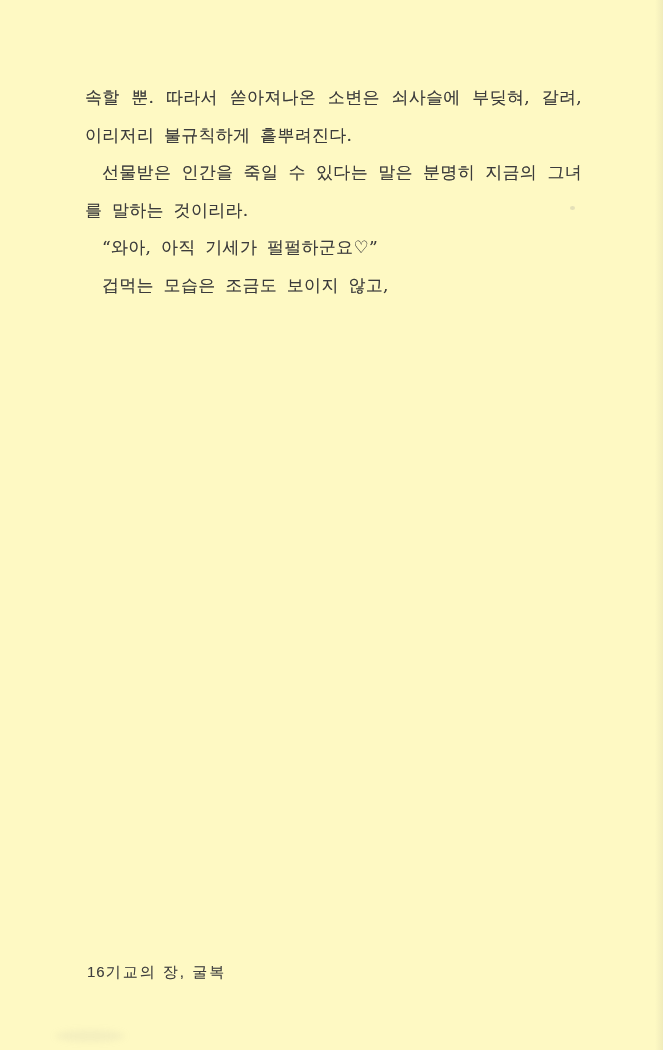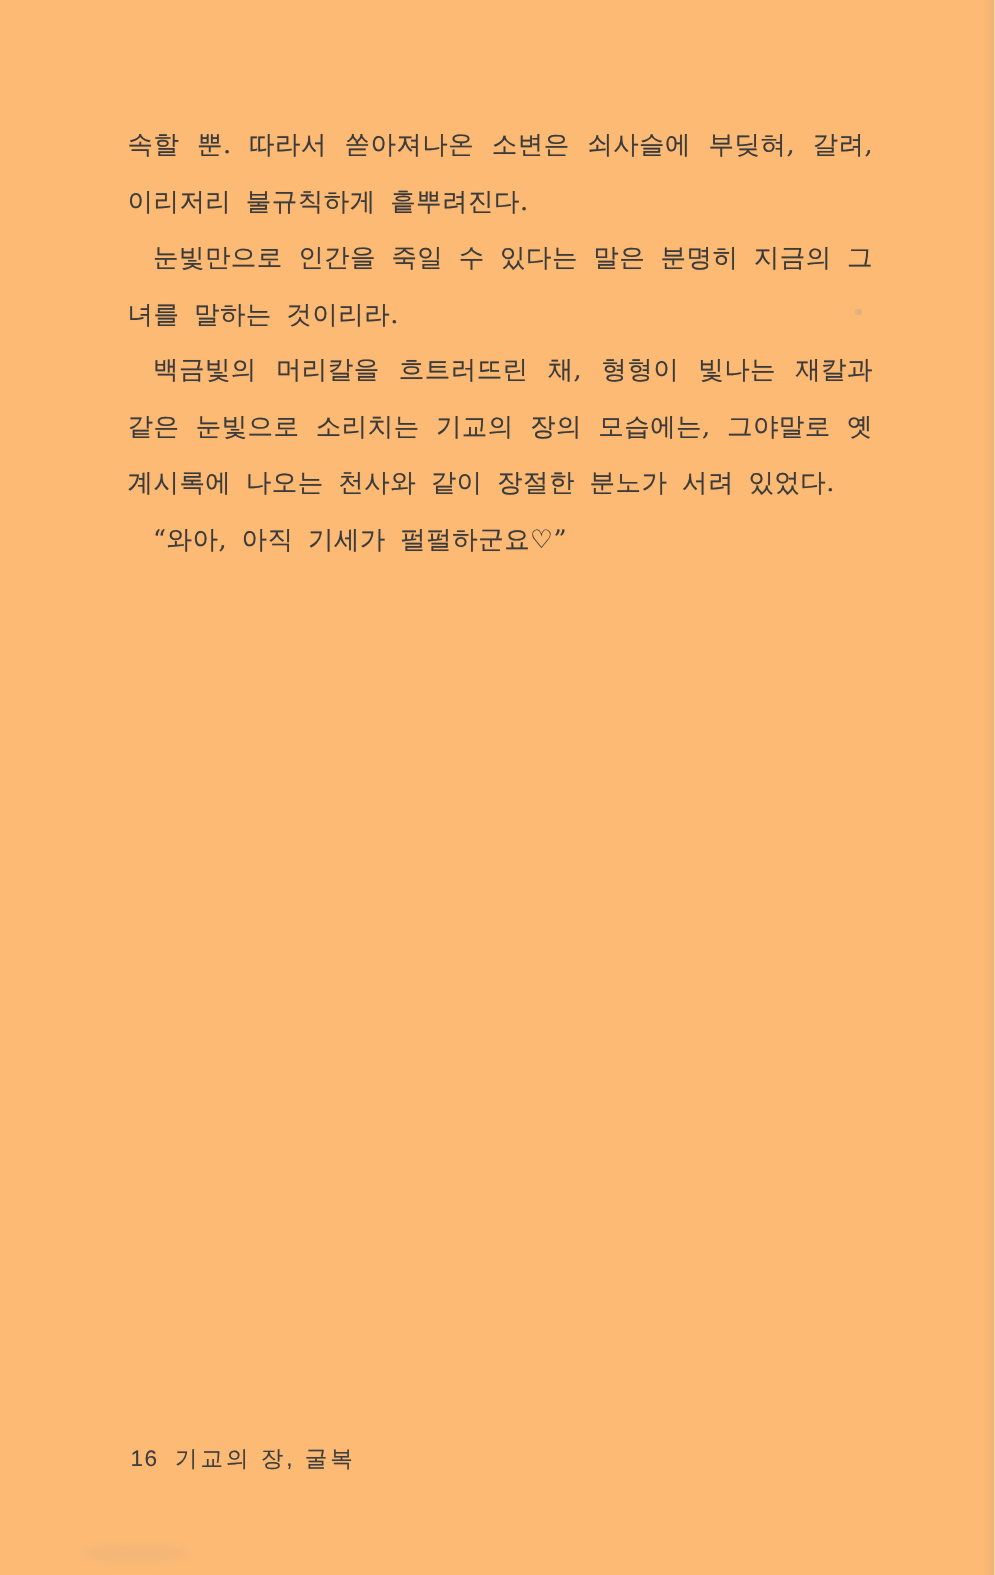--- a/index.html
+++ b/index.html
@@ -9,21 +9,21 @@
   body {
     width: 663px;
     height: 1050px;
     position: relative;
     background: #fefefe;
     overflow: hidden;
   }
   .page {
     position: absolute;
     inset: 0;
-    background: #fdba74;
+    background: #fef9c3;
     padding-left: 20px;
   }
   .text-block {
     position: absolute;
     left: 85px;
     top: 79px;
     width: 497px;
     font-family: "DejaVu Serif", "Liberation Serif", serif;
     font-size: 17px;
     line-height: 37.5px;
@@ -47,21 +47,20 @@
     position: absolute;
     left: 87px;
     top: 963px;
     font-family: "Liberation Sans", "DejaVu Sans", sans-serif;
     font-size: 15px;
     color: #3f3f3f;
     letter-spacing: 1px;
     text-shadow: 0 0 0.5px rgba(70,70,70,0.4);
   }
   .page-footer .page-number {
-    margin-right: 11px;
   }
   .page-footer .running-title {
     letter-spacing: 2px;
   }
   .scan-edge-right {
     position: absolute;
     right: 0;
     top: 0;
     width: 8px;
     height: 100%;
@@ -88,23 +87,23 @@
     filter: blur(3px);
   }
 </style>
 </head>
 <body>
 
 <div class="page">
 
   <main class="text-block">
     <p class="noindent">속할 뿐. 따라서 쏟아져나온 소변은 쇠사슬에 부딪혀, 갈려, 이리저리 불규칙하게 흩뿌려진다.</p>
-    <p>눈빛만으로 인간을 죽일 수 있다는 말은 분명히 지금의 그녀를 말하는 것이리라.</p>
-    <p>백금빛의 머리칼을 흐트러뜨린 채, 형형이 빛나는 재칼과 같은 눈빛으로 소리치는 기교의 장의 모습에는, 그야말로 옛 계시록에 나오는 천사와 같이 장절한 분노가 서려 있었다.</p>
+    <p>선물받은 인간을 죽일 수 있다는 말은 분명히 지금의 그녀를 말하는 것이리라.</p>
     <p>“와아, 아직 기세가 펄펄하군요♡”</p>
+    <p>겁먹는 모습은 조금도 보이지 않고,</p>
   </main>
 
   <footer class="page-footer">
     <span class="page-number">16</span><span class="running-title">기교의 장, 굴복</span>
   </footer>
 
   <div class="scan-edge-right"></div>
   <div class="scan-speck-1"></div>
   <div class="scan-speck-2"></div>
 

